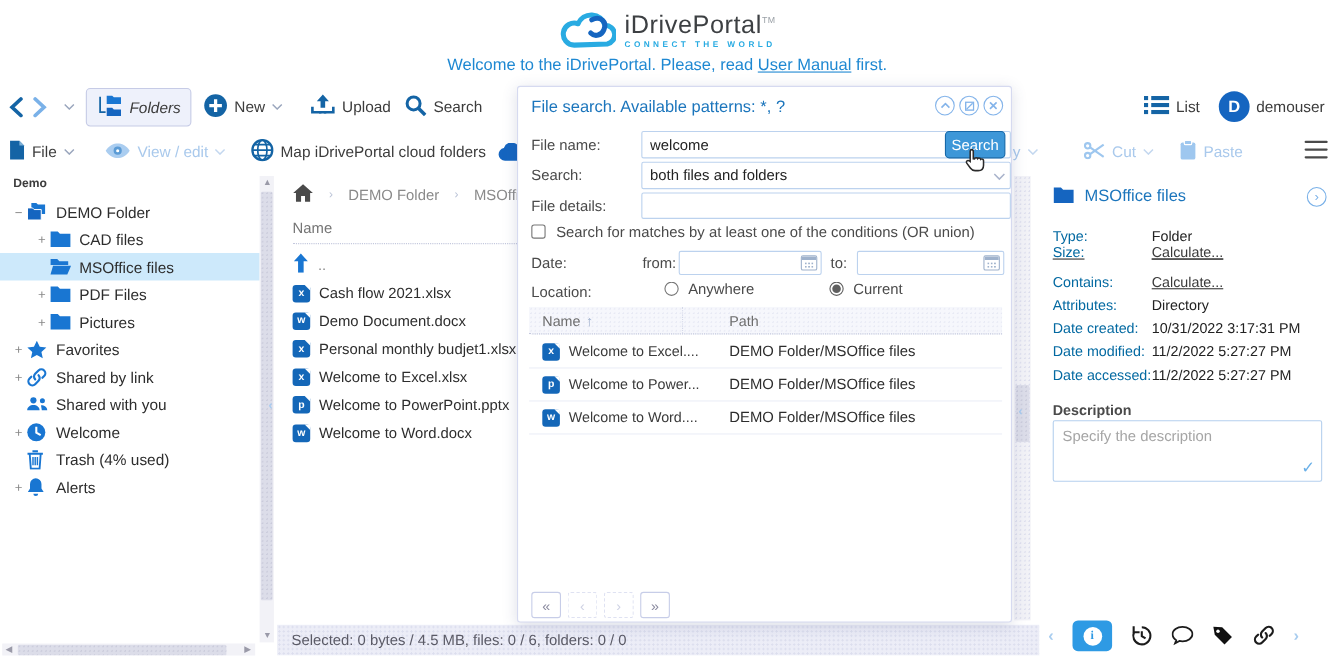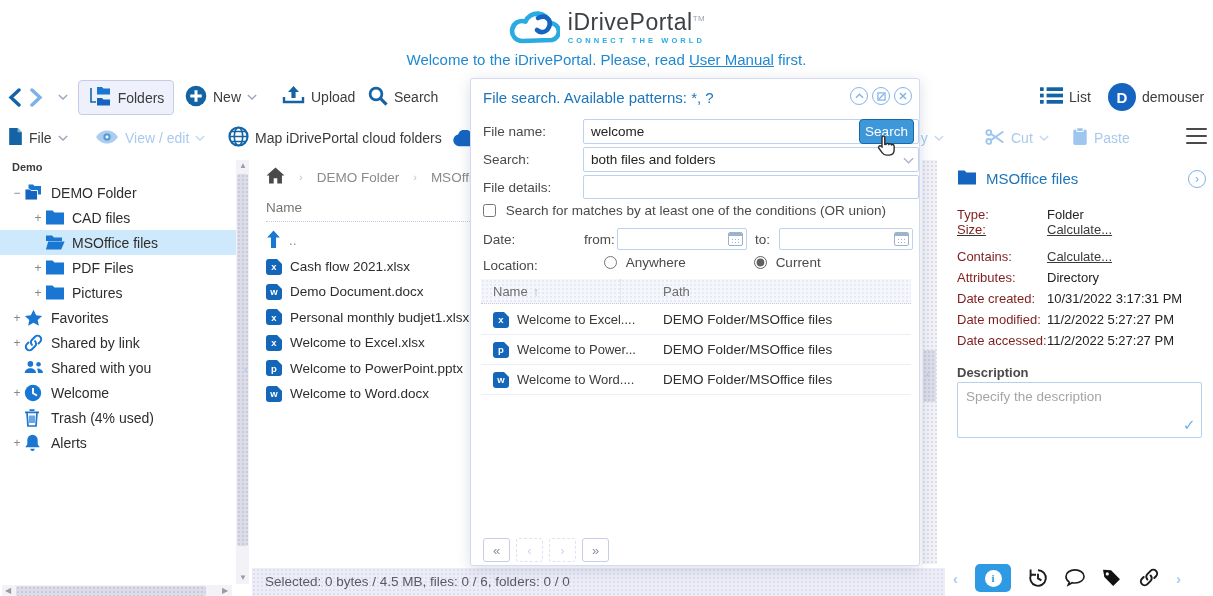--- a/index.html
+++ b/index.html
@@ -17,21 +17,21 @@
   #brand-tagline { font-size:7.5px; color:#29abe2; letter-spacing:3.1px; font-weight:bold; margin-top:3px; }
   #welcome-line { left:0; top:51px; width:1213px; text-align:center; font-size:15px; color:#1e88d2; }
   #welcome-line a { color:#1e88d2; text-decoration:underline; cursor:pointer; }
 
   
   .tb-item { position:absolute; display:flex; align-items:center; gap:6px; height:34px; cursor:pointer; white-space:nowrap; }
   .tb-label { font-size:14px; color:#3c3c3c; }
   .tb-label.dis { color:#a9c9ec; }
   .chev { width:10px; height:6px; }
   #toolbar1 { left:0; top:78px; width:1213px; height:40px; }
-  #folders-btn { left:78px; top:2px; width:96px; height:35px; border:1px solid #c6cbe6; background:#eef1fb; border-radius:4px; justify-content:center; }
+  #folders-btn { left:78px; top:2px; width:96px; height:35px; border:1px solid #c6cbe6; background:#eef1fb; border-radius:4px; justify-content:center;font-style:italic; }
   #toolbar2 { left:0; top:118px; width:1213px; height:40px; }
   #hamburger-btn { left:1186px; top:8px; width:21px; height:20px; display:flex; flex-direction:column; justify-content:space-between; padding:2px 0; cursor:pointer; }
   #hamburger-btn i { display:block; height:2.4px; background:#4a4a4a; border-radius:1px; }
 
   
   #sidebar { left:0; top:158px; width:252px; height:438px; background:#fff; }
   #tree-root-label { left:12px; top:3px; font-size:11px; font-weight:bold; color:#3c3c3c; }
   .tree-item { position:absolute; left:0; width:236px; height:25px; display:flex; align-items:center; cursor:pointer; }
   .tree-item.sel { background:#cde9fb; }
   .expander { width:14px; font-size:12px; color:#888; text-align:center; flex:0 0 14px; }
@@ -56,21 +56,21 @@
   #statusbar { left:252px; top:568px; width:693px; height:28px; background:#ecedf7;
     background-image:radial-gradient(#dcdeee 0.9px, transparent 0.9px); background-size:4px 4px;
     line-height:27px; padding-left:13px; color:#5a5a66; font-size:13.5px; }
 
   
   #details { left:945px; top:158px; width:268px; height:438px; background:#fff; }
   #details-header { left:12px; top:11px; display:flex; align-items:center; gap:9px; }
   #details-title { color:#1b75bc; font-size:15px; }
   #details-expand { position:absolute; left:243px; top:12px; width:18px; height:18px; border:1.4px solid #7ab1e8; border-radius:50%; color:#7ab1e8; font-size:12px; display:flex; align-items:center; justify-content:center; cursor:pointer; }
   .d-row { position:absolute; left:12px; width:250px; height:21px; display:flex; }
-  .d-label { width:90px; color:#7f1d1d; flex:0 0 90px; }
+  .d-label { width:90px; color:#0369a1; flex:0 0 90px; }
   .d-value { color:#222; }
   .d-value.link { text-decoration:underline; color:#3a3a3a; cursor:pointer; }
   #desc-label { left:12px; top:207px; font-weight:bold; color:#4a4a4a; }
   #desc-box { left:12px; top:224px; width:245px; height:56px; border:1px solid #b5d0ee; border-radius:2px; resize:none;
     font-family:"Liberation Sans",sans-serif; font-size:13.5px; padding:6px 8px; color:#0f766e; outline:none; }
   #desc-box::placeholder { color:#a5a5a5; }
   #desc-check { left:238px; top:258px; color:#6ab0e8; font-size:15px; }
   #detail-actions { left:0px; top:402px; width:268px; height:36px; display:flex; align-items:center; gap:17px; padding-left:8px; }
   #info-btn { width:36px; height:28px; background:#2e9ae4; border-radius:5px; display:flex; align-items:center; justify-content:center; cursor:pointer; }
   #info-btn .ic { width:17px; height:17px; background:#fff; border-radius:50%; color:#2e9ae4; font-weight:bold; font-size:11px; font-family:"Liberation Serif",serif; display:flex; align-items:center; justify-content:center; }

